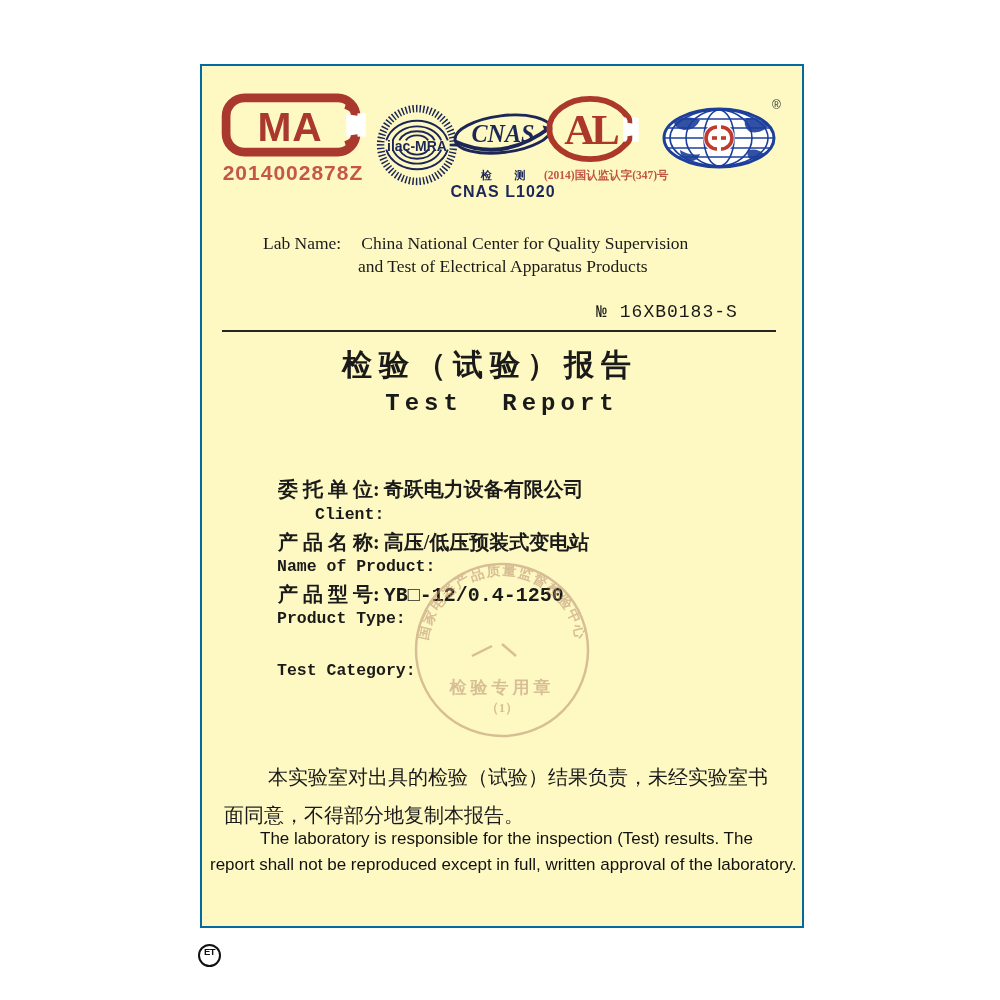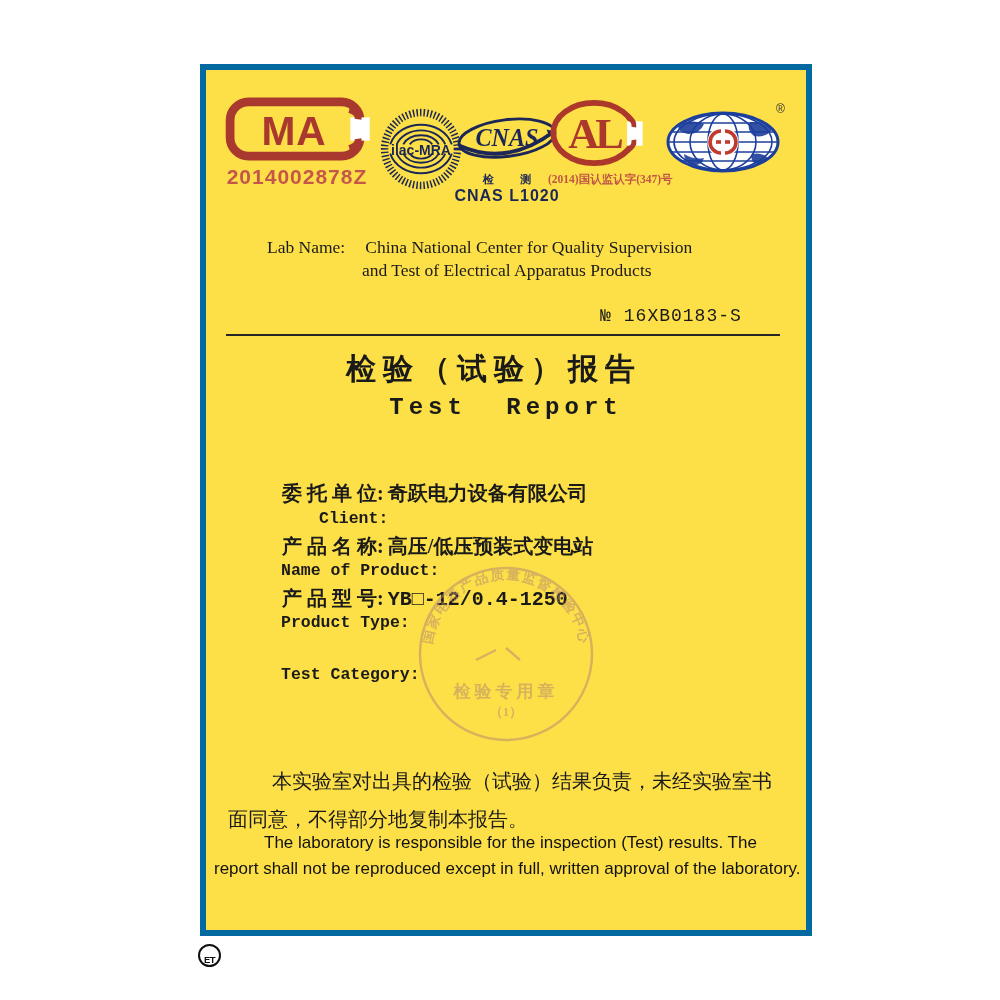--- a/index.html
+++ b/index.html
@@ -2,31 +2,31 @@
 <html><head>
 <meta charset="utf-8">
 <style>
   html,body { margin:0; padding:0; background:#ffffff; }
   .sheet {
     position:relative; width:1000px; height:1000px; background:#ffffff;
     font-family:"Liberation Serif", serif; color:#1a1a1a; overflow:hidden;
   }
   .frame {
     position:absolute; left:200px; top:64px; width:600px; height:860px;
-    border:6px solid #0369a1; background:#fde047;
+    border:2px solid #0369a1; background:#fef9c3;
   }
   .abs { position:absolute; }
 
   
   .logo-cma   { left:16px;  top:27px;  width:150px; text-align:center; }
   .cma-cert   { font-family:"Liberation Sans",sans-serif; font-weight:bold;
                 font-size:21px; color:#c4574a; letter-spacing:1px; margin-top:0px; }
   .logo-ilac  { left:173px; top:37px; }
   .logo-cnas  { left:242px; top:42px;  width:118px; text-align:center; }
-  .cnas-sub1  { font-family:Liberation Mono, monospace; font-weight:bold;
+  .cnas-sub1  { font-family:Liberation Serif, serif; font-weight:bold;
                 font-size:11px; color:#1c2757; letter-spacing:10px; margin-left:10px; }
   .cnas-sub2  { font-family:"Liberation Sans",sans-serif; font-weight:bold;
                 font-size:16px; color:#1c2757; letter-spacing:1px; }
   .logo-cal   { left:342px; top:30px;  width:110px; text-align:left; }
   .cal-sub    { font-size:11.5px; font-weight:bold; color:#c05545; white-space:nowrap; }
   .logo-globe { left:458px; top:40px; }
   .reg-mark   { left:570px; top:32px; font-size:12px; color:#333;
                 font-family:"Liberation Sans",sans-serif; }
 
   
@@ -63,21 +63,21 @@
 
   
   .disc-cn { left:22px; top:692px; width:556px; font-size:20px; line-height:38px;
              text-indent:2.2em; font-weight:500; }
   .disc-en { left:8px; top:760px; width:588px; font-family:"Liberation Sans",sans-serif;
              font-size:17px; line-height:26px; text-indent:50px; color:#111; }
 
   
   .bottom-mark { position:absolute; left:198px; top:944px; width:19px; height:19px;
                  border:2px solid #111; border-radius:50%;
-                 display:flex; align-items:flex-end; justify-content:center;
+                 display:flex; align-items:flex-start; justify-content:center;
                  font-family:"Liberation Sans",sans-serif; font-weight:bold;
                  font-size:9.5px; letter-spacing:-0.5px; color:#111; }
 </style>
 </head>
 <body>
 
 <div class="sheet">
   <div class="frame">
 
     <div class="abs logo-cma">

